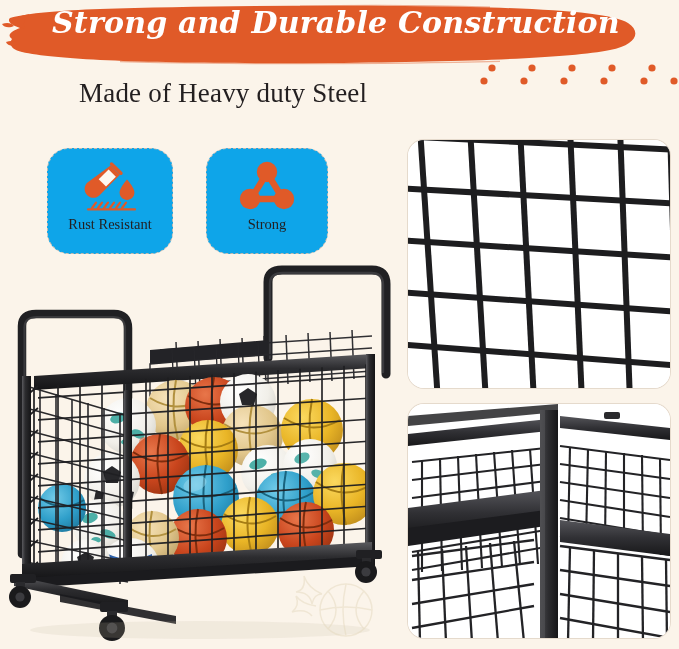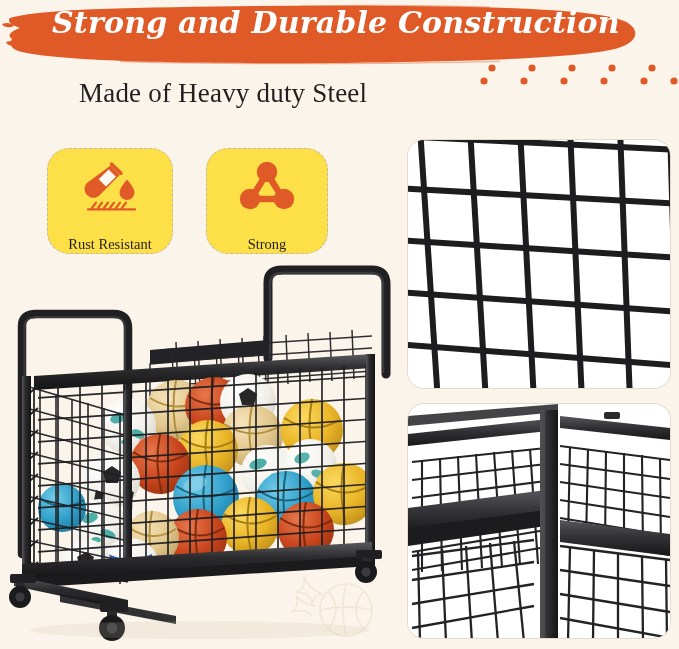--- a/index.html
+++ b/index.html
@@ -27,22 +27,22 @@
     font-family:"Liberation Serif", serif;
     font-size:27px;color:#231f20;white-space:nowrap;letter-spacing:.2px;margin-left:35px;
   }
   .dots{position:absolute;left:478px;top:62px;width:200px;height:30px;}
 
   
   .badge{
     position:absolute;
     border:1.6px dashed #bfb9b0;
     border-radius:22px;
-    background:#fde047;
-    display:flex;flex-direction:column;align-items:center;justify-content:space-between;
+    background:#0ea5e9;
+    display:flex;flex-direction:column;align-items:center;justify-content:flex-start;
   }
   #badge-rust{left:47px;top:148px;width:124px;height:104px;}
   #badge-durable{left:206px;top:148px;width:120px;height:104px;}
   .badge-icon{margin-top:11px;height:54px;display:flex;align-items:center;justify-content:center;}
   .badge-label{
     font-family:"Liberation Serif", serif;
     font-size:14.5px;color:#231f20;margin-top:2px;white-space:nowrap;
   }
 
   

